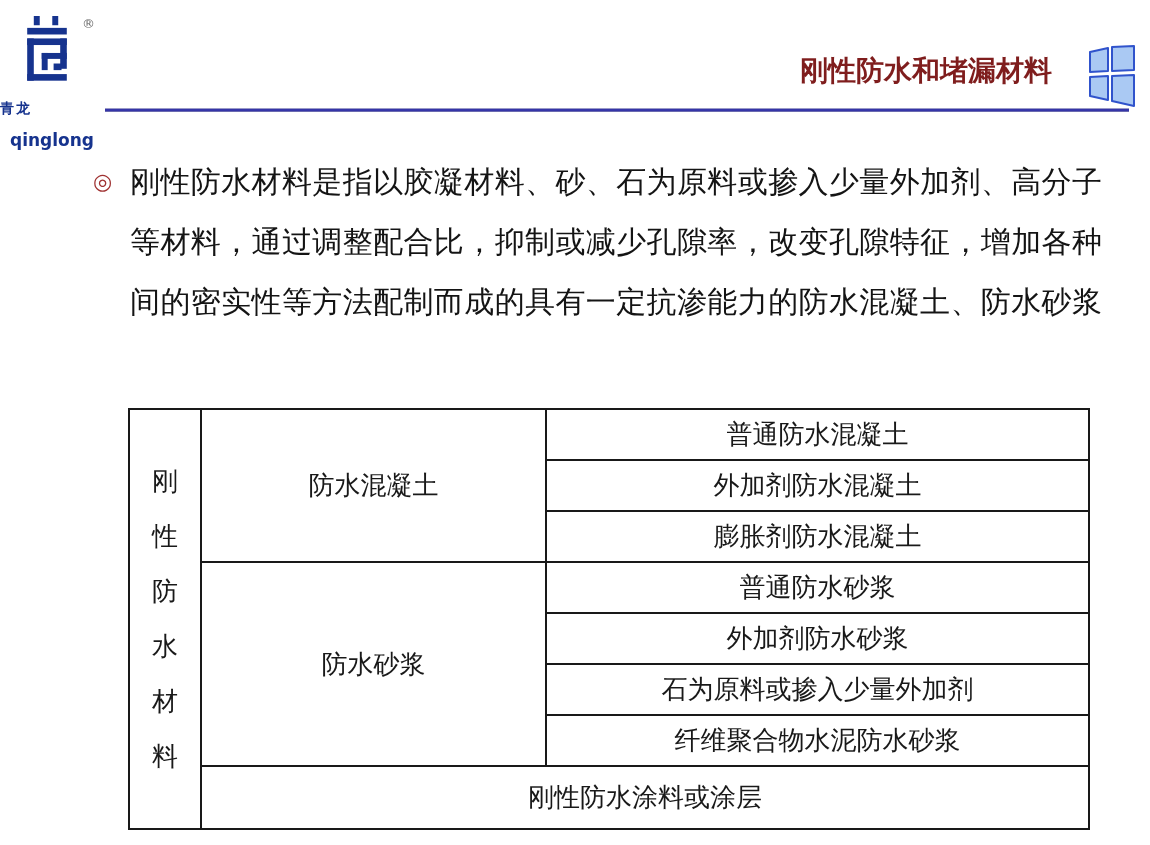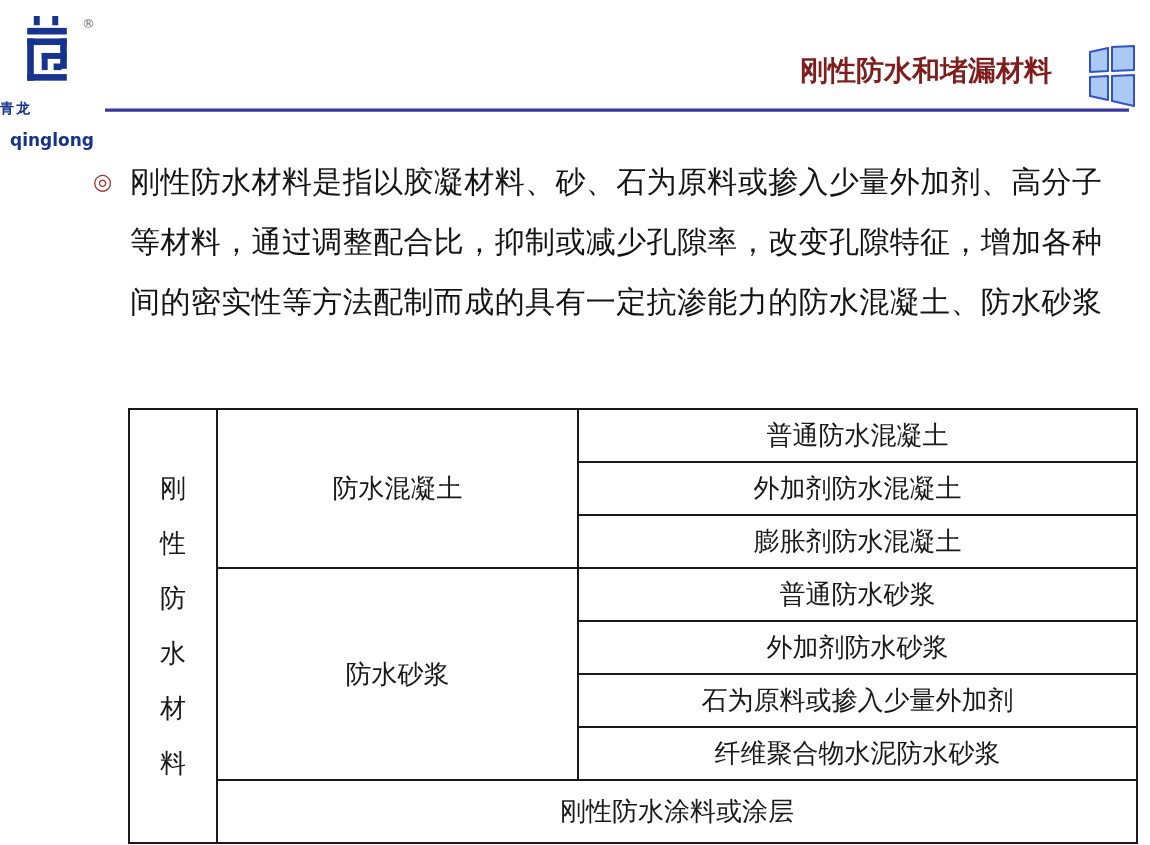--- a/index.html
+++ b/index.html
@@ -32,21 +32,21 @@
     font-family:"DejaVu Serif",serif;font-size:30px;color:#141414;}
   .para .pline{height:60px;line-height:60px;white-space:nowrap;}
   .para .pline.justify{text-align:justify;text-align-last:justify;white-space:normal;
     height:60px;overflow:hidden;}
   
   table.mat{
     position:absolute;left:128px;top:408px;width:960px;
     border-collapse:collapse;table-layout:fixed;
     font-family:"DejaVu Sans",sans-serif;font-size:26px;color:#191919;
   }
-  table.mat td{border:2px solid #191919;text-align:center;vertical-align:middle;padding:8px;}
+  table.mat td{border:2px solid #191919;text-align:center;vertical-align:middle;padding:0;}
   td.c1{width:70px;}
   td.c2{width:343px;}
   td.c3{width:541px;}
   tr.r{height:51px;}
   tr.rlast{height:63px;}
   .vchars{display:flex;flex-direction:column;align-items:center;justify-content:center;}
   .vchars div{height:55px;line-height:55px;font-size:26px;}
 </style>
 </head>
 <body>

